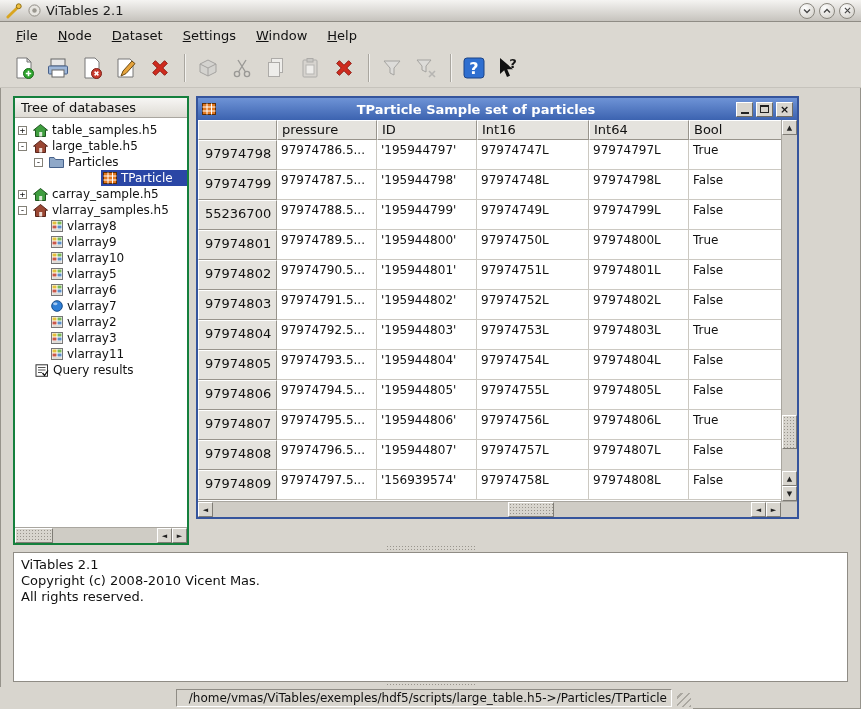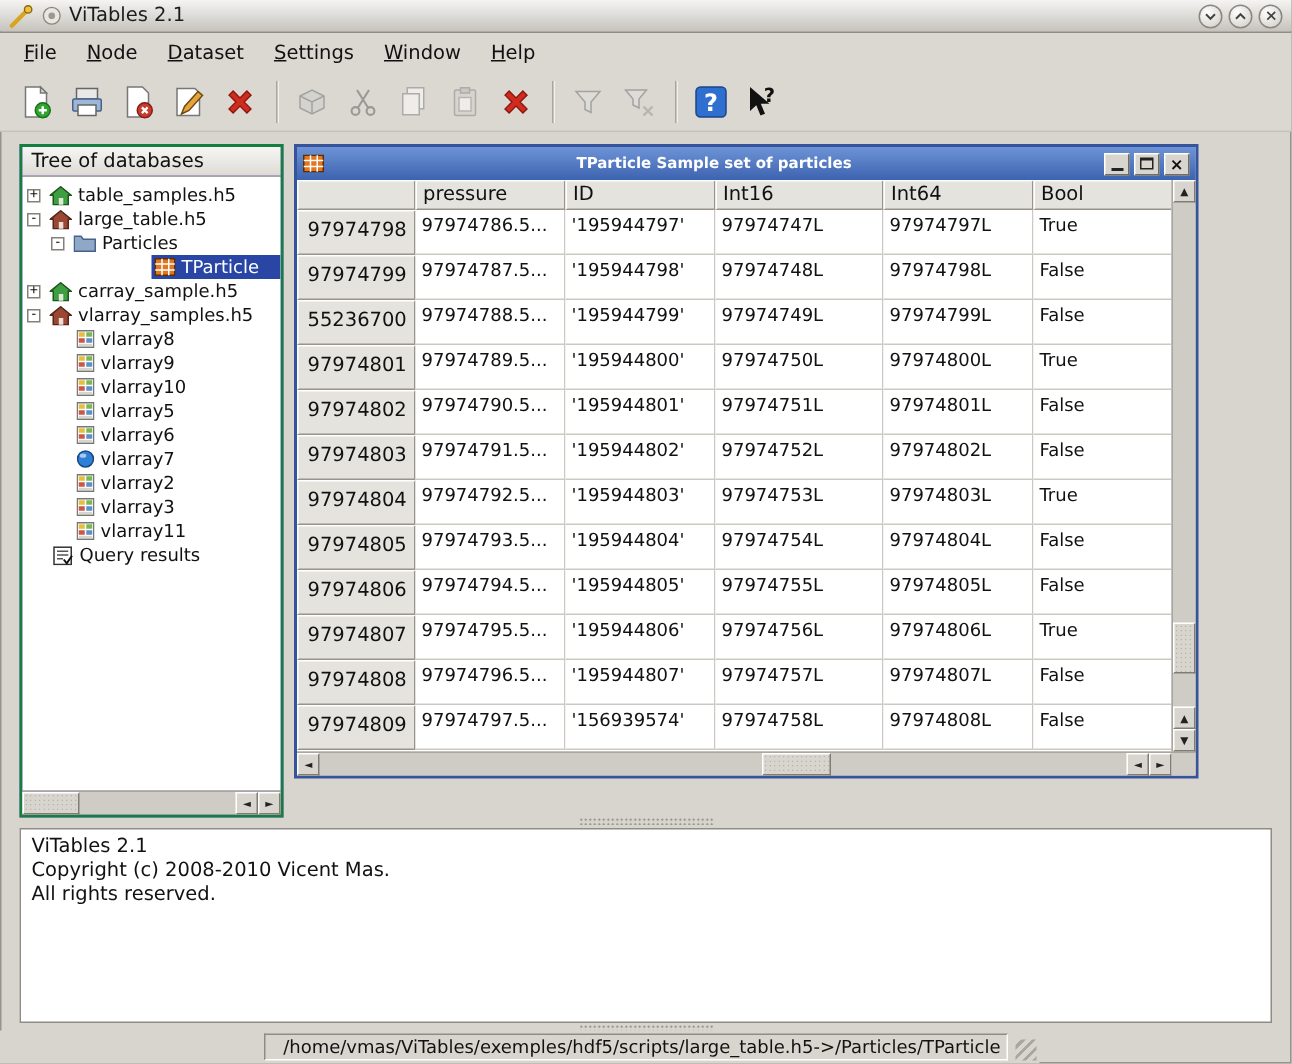--- a/index.html
+++ b/index.html
@@ -48,21 +48,21 @@
   border-color:#fff #7f7c75 #7f7c75 #fff;font-size:7px;display:flex;align-items:center;justify-content:center;color:#222;}
 .sthumb{background-color:#d8d5ce;border:1px solid;border-color:#fff #7f7c75 #7f7c75 #fff;
   background-image:radial-gradient(#98948c 26%,transparent 27%);background-size:3px 3px;}
 .ptrack{flex:1;position:relative;height:15px;}
 
 
 .child{position:absolute;left:196px;top:96px;width:603px;height:423px;border:2px solid #35549c;
   background:#d8d5ce;display:flex;flex-direction:column;}
 .ctitle{height:22px;flex:none;background:linear-gradient(#6e93d6,#3c63b0);
   display:flex;align-items:center;padding:0 4px;gap:3px;}
-.ctxt{flex:1;text-align:center;color:#fff;font-weight:bold;font-size:10px;white-space:nowrap;overflow:hidden;}
+.ctxt{flex:1;text-align:center;color:#fff;font-weight:bold;font-size:13px;white-space:nowrap;overflow:hidden;}
 .cbtn{width:17px;height:15px;background:#d8d5ce;border:1px solid;border-color:#fff #6f6c65 #6f6c65 #fff;
   display:flex;align-items:center;justify-content:center;font-size:11px;line-height:1;}
 .cmid{flex:1;display:flex;min-height:0;}
 .tablewrap{width:583px;background:#fff;overflow:hidden;}
 .throw{display:flex;height:20px;}
 .th{background:#e5e3de;border:1px solid;border-color:#fff #98948c #98948c #fff;
   font-size:13px;padding:1px 0 0 4px;overflow:hidden;white-space:nowrap;flex:none;}
 .drow{display:flex;height:30px;}
 .rh{width:79px;flex:none;background:#e5e3de;border:1px solid;border-color:#fff #98948c #98948c #fff;
   font-size:13px;padding:5px 0 16px 6px;}

